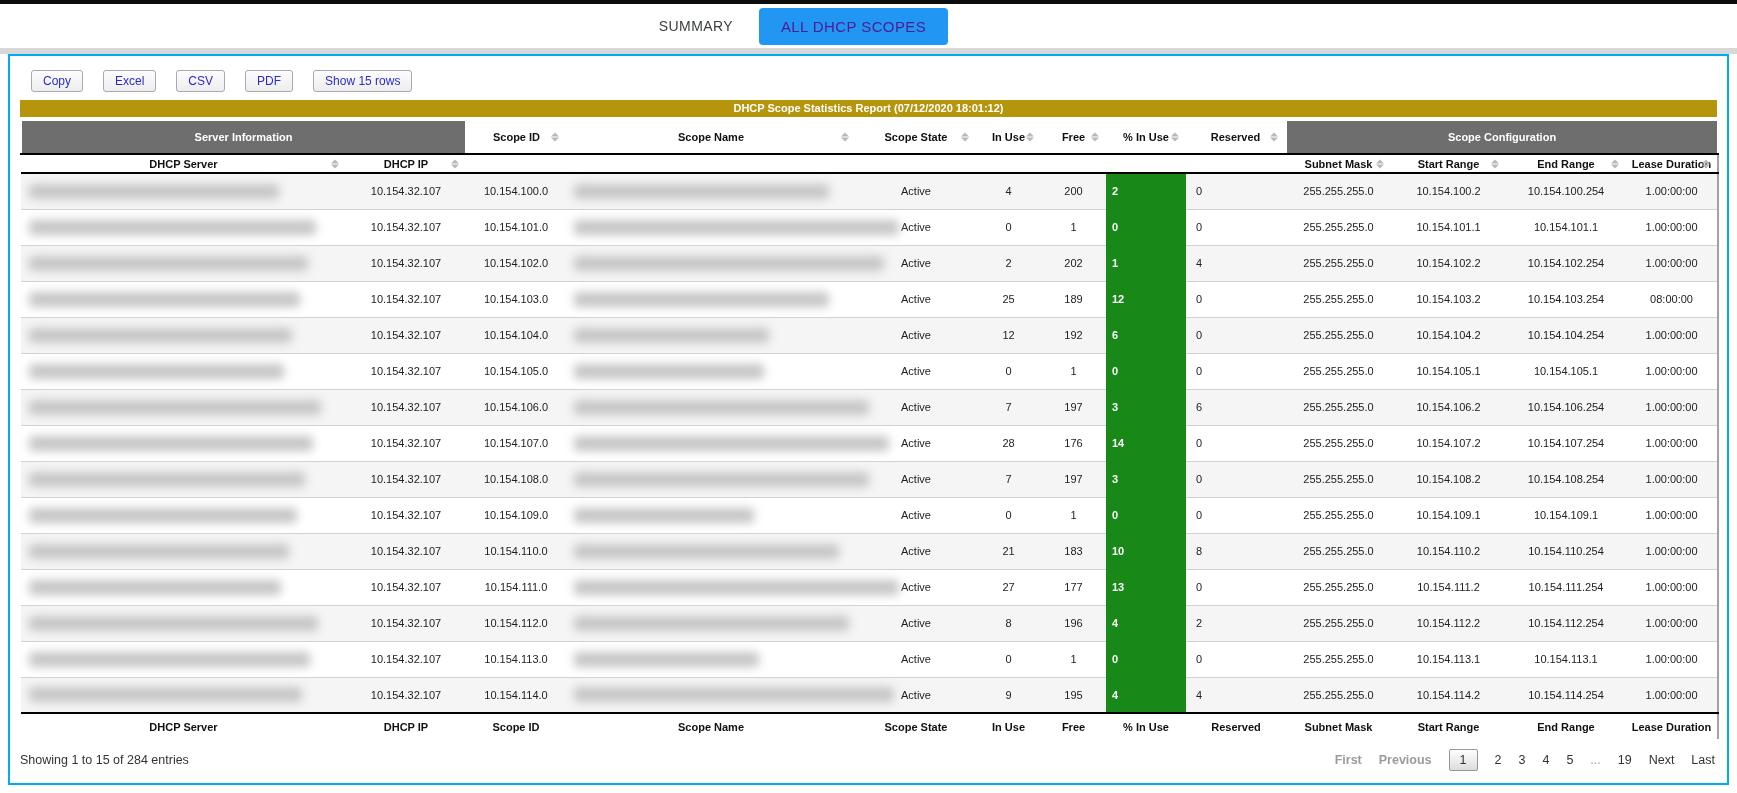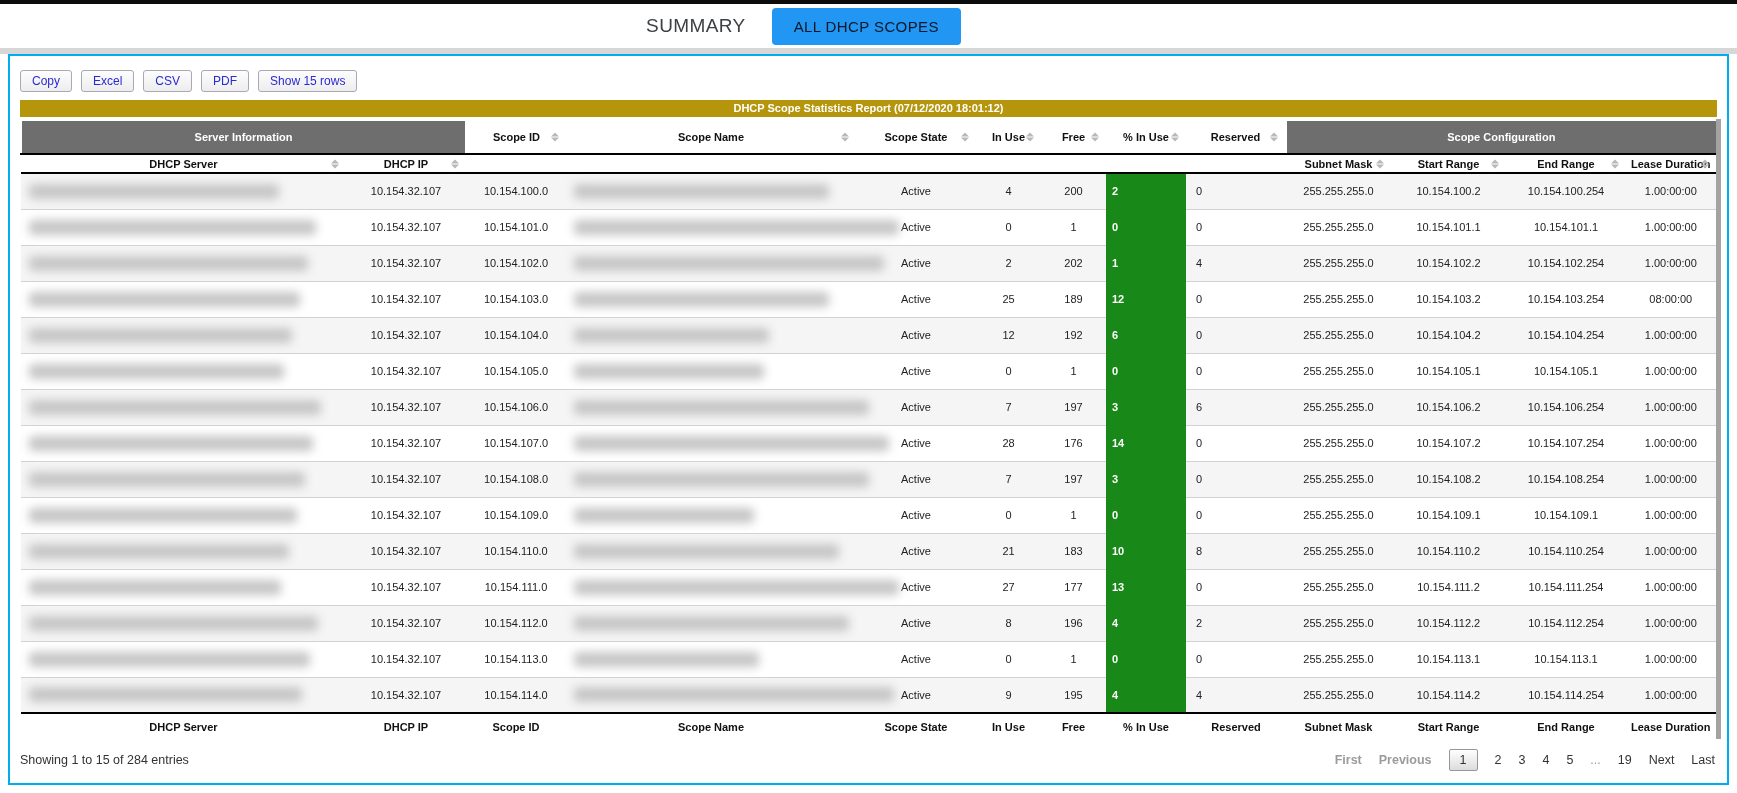--- a/index.html
+++ b/index.html
@@ -3,50 +3,50 @@
 <meta charset="utf-8">
 <style>
   * { box-sizing: border-box; margin: 0; padding: 0; }
   html,body { width: 1737px; background: #fff; font-family: "Liberation Sans", sans-serif; }
 
   .top-edge { height: 4px; background: #0c0c0c; }
 
   
   .tabbar { height: 44px; display: flex; align-items: center; justify-content: center;
             transform: translateX(-65px); gap: 26px; background: #fff; }
-  .tab-plain { font-size: 19px; color: #3c4043; letter-spacing: .4px; cursor: pointer; }
-  .tab-active { font-size: 15px; color: #0f172a; background: var(--tab-blue); border: none;
+  .tab-plain { font-size: 14px; color: #3c4043; letter-spacing: .4px; cursor: pointer; }
+  .tab-active { font-size: 15px; color: #4c1d95; background: var(--tab-blue); border: none;
                 border-radius: 4px; padding: 10px 22px; letter-spacing: .4px; cursor: pointer;
                 font-family: "Liberation Sans", sans-serif; }
 
   .gray-strip { height: 6px; background: #d7d7d7; }
 
   
   .panel { margin: 0 8px 8px 8px; border: 2px solid var(--cyan); background: #fff; }
   .panel-title { background: var(--cyan); color: #fff; font-size: 11px; font-weight: bold;
                  text-align: center; padding: 2px 0 3px; }
   .panel-body { padding: 14px 10px 12px; }
 
   
   .toolbar { display: flex; justify-content: space-between; align-items: center; margin: 0 0 8px 0; }
   .btns { display: flex; gap: 9px; }
   .dt-btn { font-size: 12px; color: #2a2ad4; background: linear-gradient(#fdfdfd,#ededed);
             border: 1px solid #a8a8b8; border-radius: 3px; padding: 3px 11px; cursor: pointer;
-            font-family: "Liberation Sans", sans-serif; }
+            font-family: "Liberation Sans", sans-serif; margin-left: 11px; }
   .search { display: flex; align-items: center; gap: 6px; font-size: 13px; color: #333; }
   .search input { width: 205px; height: 22px; border: 1px solid #999; border-radius: 1px; padding: 0 4px;
                   font-family: "Liberation Sans", sans-serif; }
 
   
   .report-bar { background: var(--gold); color: #fff; font-size: 11px; font-weight: bold;
                 text-align: center; padding: 2px 0 3px; margin-bottom: 2px; }
 
   
   table.dhcp { border-collapse: collapse; table-layout: fixed; width: 1697px; font-size: 11px;
-               color: #222; border-right: 5px solid #a3a3a3; }
+               color: #222; border-right: 2px solid #a3a3a3; }
   thead th { font-weight: bold; color: #111; position: relative; }
   tr.h1 th { height: 34px; border-bottom: 2px solid #000; vertical-align: middle; text-align: center; }
   tr.h1 th.group { background: var(--groupgray); color: #fff;
                    border-left: 2px solid #fff; border-right: 2px solid #fff; border-top: 2px solid #fff; }
   tr.h2 th { height: 19px; border-bottom: 2px solid #000; vertical-align: middle; text-align: center; }
   .sort { position: absolute; right: 7px; top: 50%; transform: translateY(-50%); width: 8px; height: 9px; cursor: pointer; }
   .sort i { position: absolute; left: 0; width: 0; height: 0; border-left: 4px solid transparent; border-right: 4px solid transparent; }
   .sort i.up { top: 0; border-bottom: 4px solid #b9b9b9; }
   .sort i.dn { bottom: 0; border-top: 4px solid #b9b9b9; }
 

